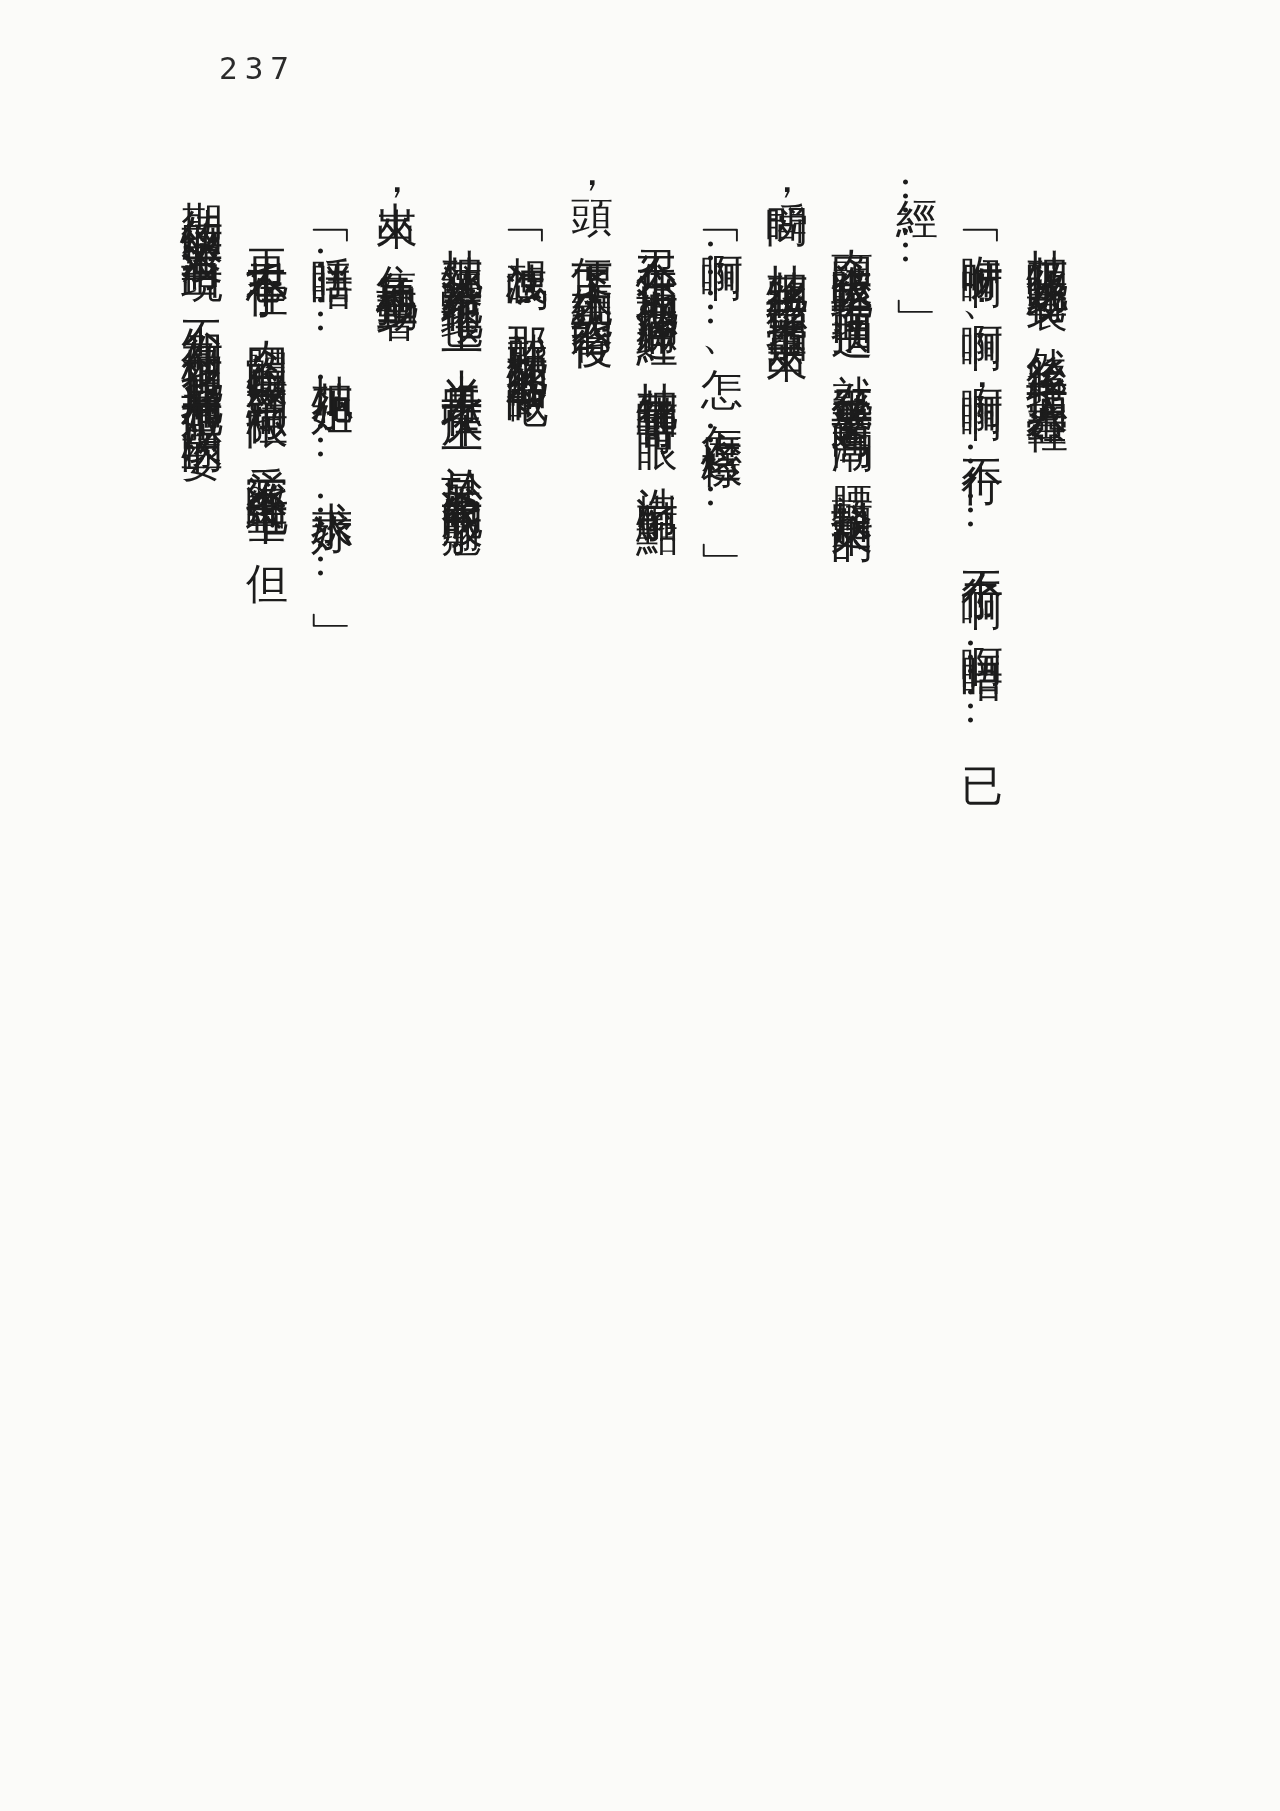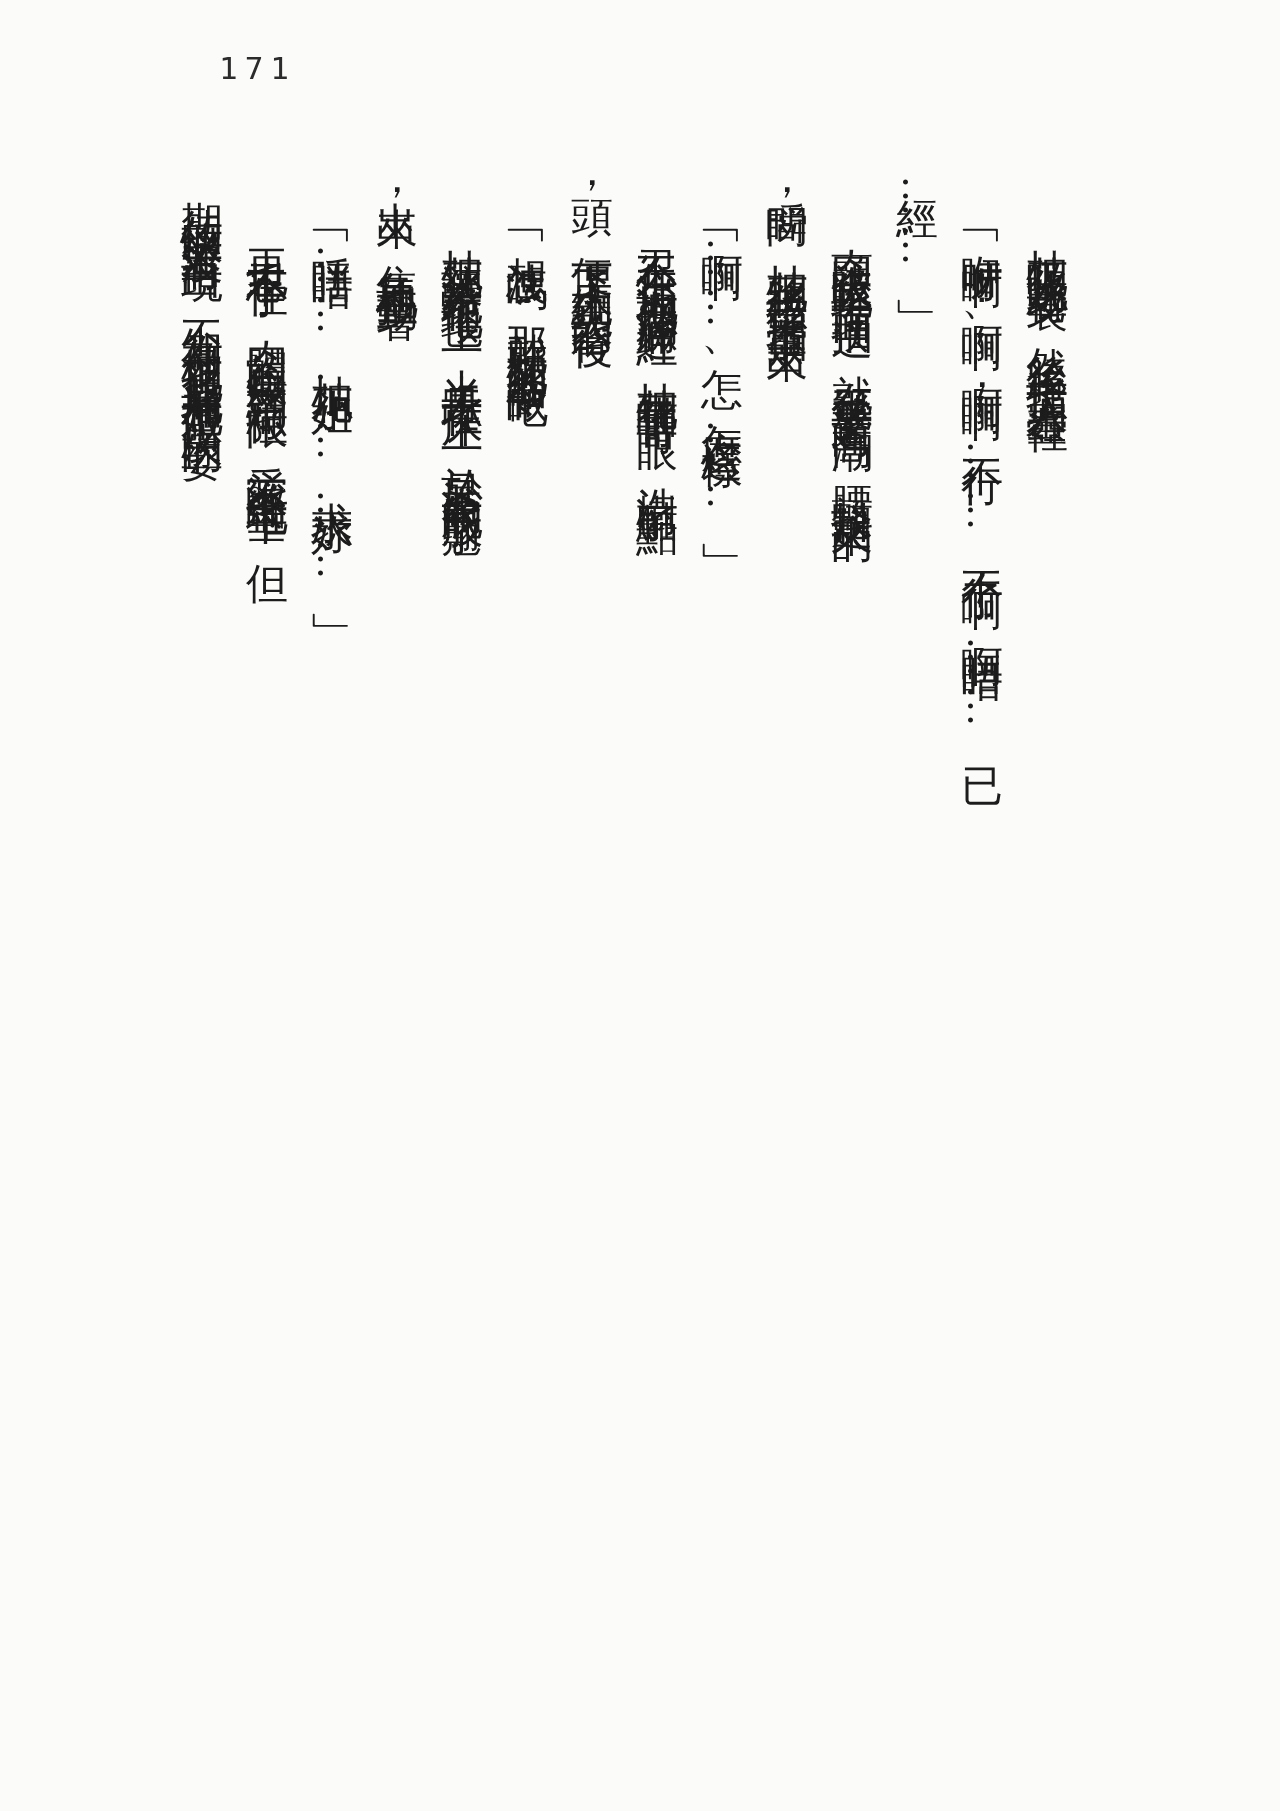--- a/index.html
+++ b/index.html
@@ -53,21 +53,21 @@
   .c10 { left: 441px; }
   .c11 { left: 376px; }
   .c12 { left: 311px; }
   .c13 { left: 246px; }
   .c14 { left: 181px; }
 </style>
 </head>
 <body>
 
 <div class="page">
-  <div class="page-number">171</div>
+  <div class="page-number">237</div>
   <div class="text-block">
     <div class="col c1 indent">柚花吸吮著秘裂，然後將手指插入蜜壺裡。</div>
     <div class="col c2 indent">「咿呀啊！啊啊、啊啊啊，不行……不行了啊，啊唔唔……已</div>
     <div class="col c3">經……」</div>
     <div class="col c4 indent">肉頭被吸吮手指一面抽送，就在幾乎要逼向高潮，腰顫抖起來的</div>
     <div class="col c5">瞬間，柚花將手指從蜜壺抽了出來。</div>
     <div class="col c6 indent">「啊啊……怎、怎麼這樣……」</div>
     <div class="col c7 indent">忍不住不滿地抱怨滿臉通紅。柚花瞄了哥哥一眼，浩樹點了點</div>
     <div class="col c8">頭，便下了床繞到二人的背後。</div>
     <div class="col c9 indent">「想洩嗎？那就照柚花的命令做吧」</div>

